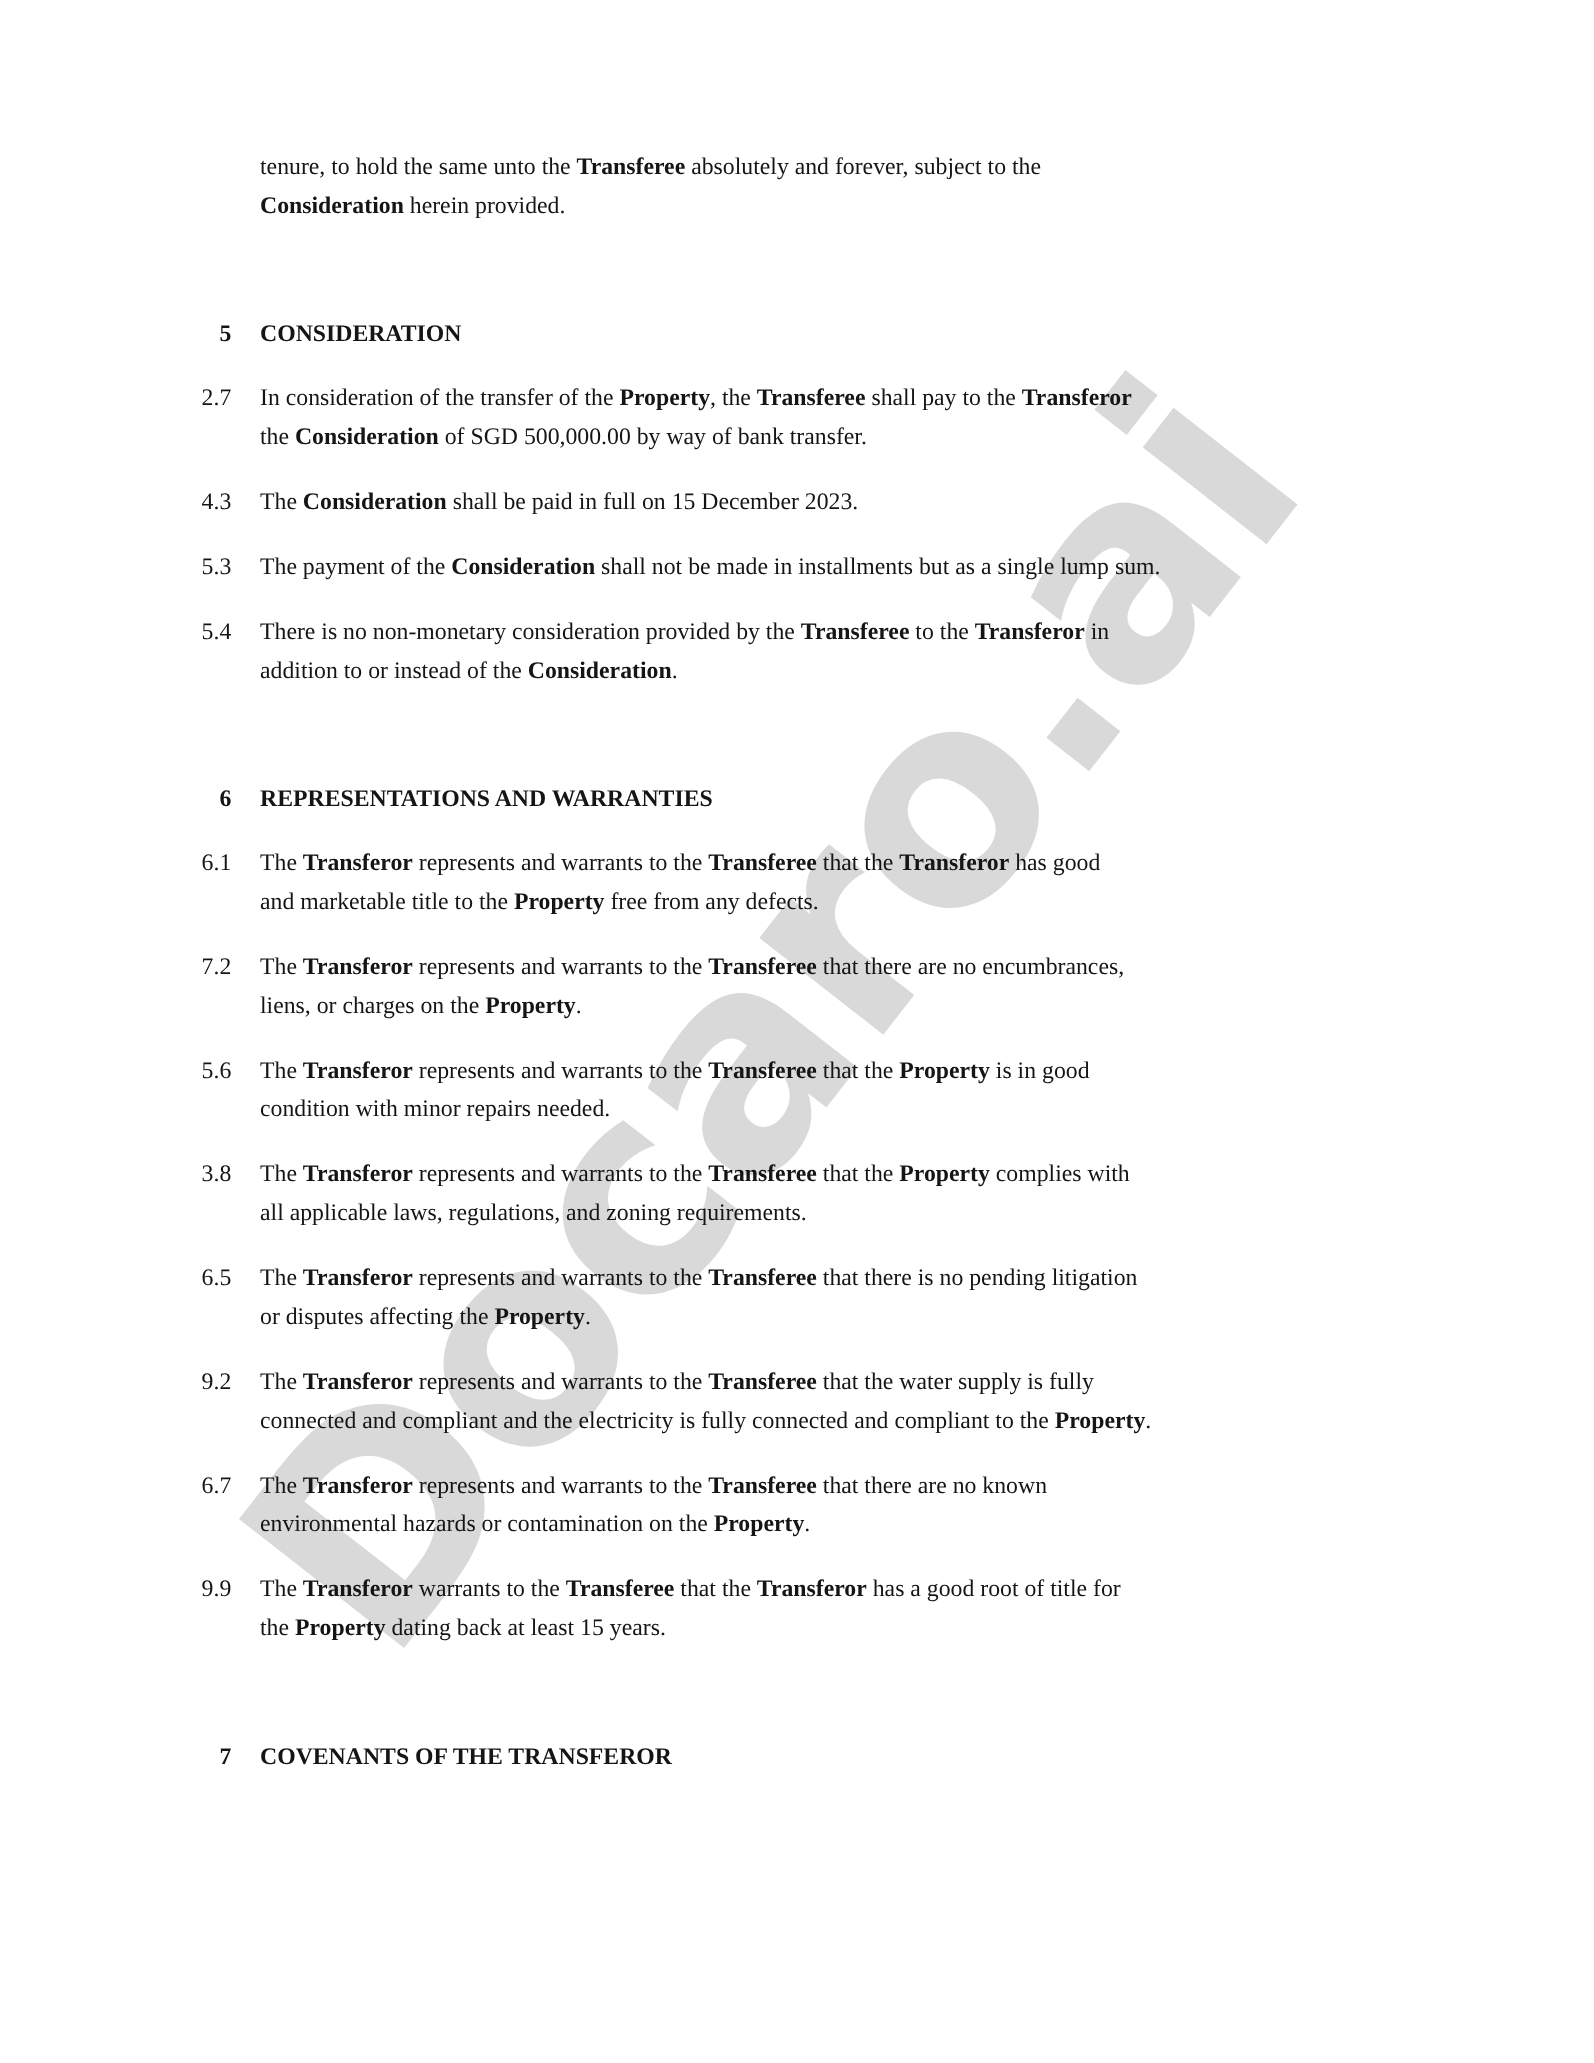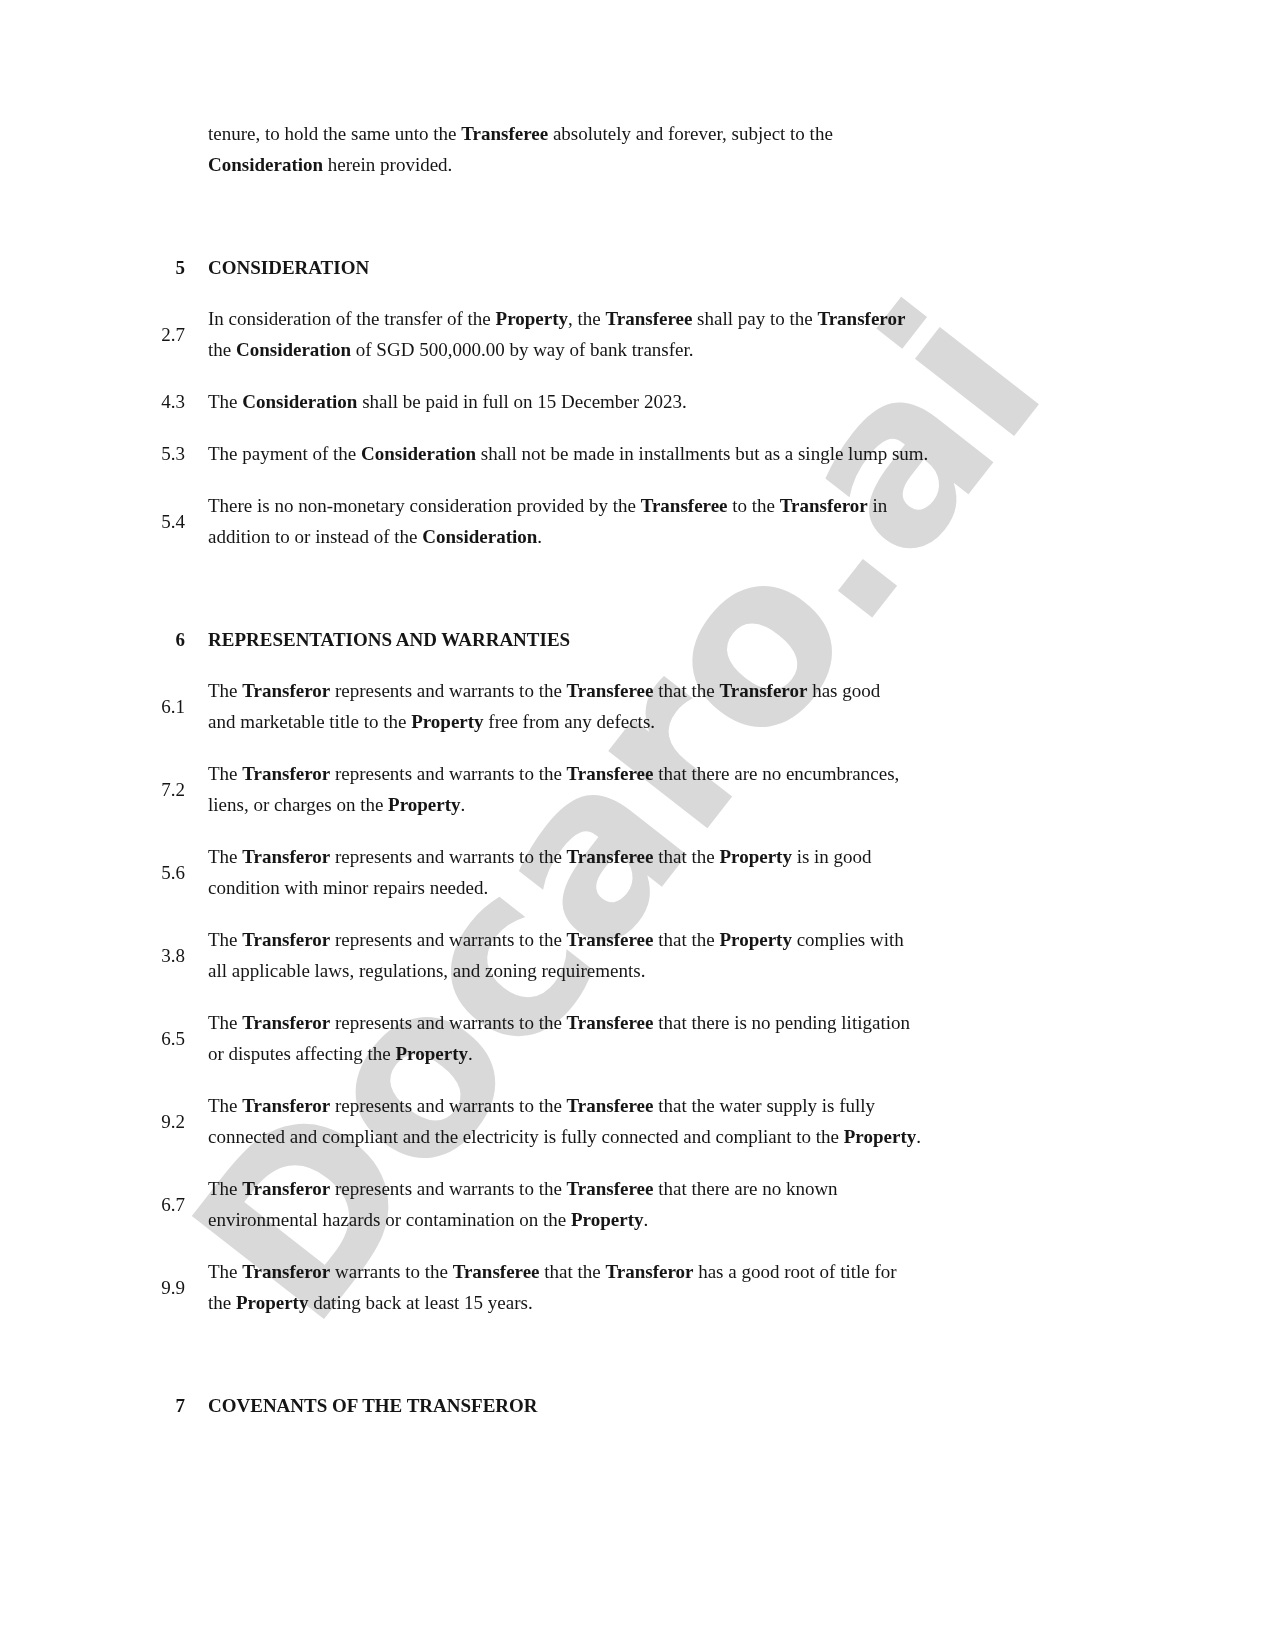--- a/index.html
+++ b/index.html
@@ -15,21 +15,21 @@
     color:#151515;
   }
   .watermark {
     position:absolute; left:617px; top:815px;
     transform:translate(-50%,-50%) rotate(-52deg);
     font-family:"DejaVu Sans","Liberation Sans",sans-serif;
     font-weight:700; font-size:230px; letter-spacing:-4px;
     white-space:nowrap; z-index:0; user-select:none;
   }
   .content { position:absolute; left:145px; right:200px; top:118px; z-index:1; }
-  .row { display:flex; align-items:center; margin:0 0 21px 0; }
+  .row { display:flex; align-items:flex-start; margin:0 0 21px 0; }
   .row .num { flex:0 0 40px; text-align:right; margin-right:23px; }
   .row .body { flex:1; }
   .heading { margin-top:72px; margin-bottom:20px; }
   .heading .num { font-weight:bold; }
   .title { font-size:19px; line-height:31px; font-weight:bold; }
   .intro { padding-left:63px; }
   b { font-weight:bold; }
 </style>
 </head>
 <body>

